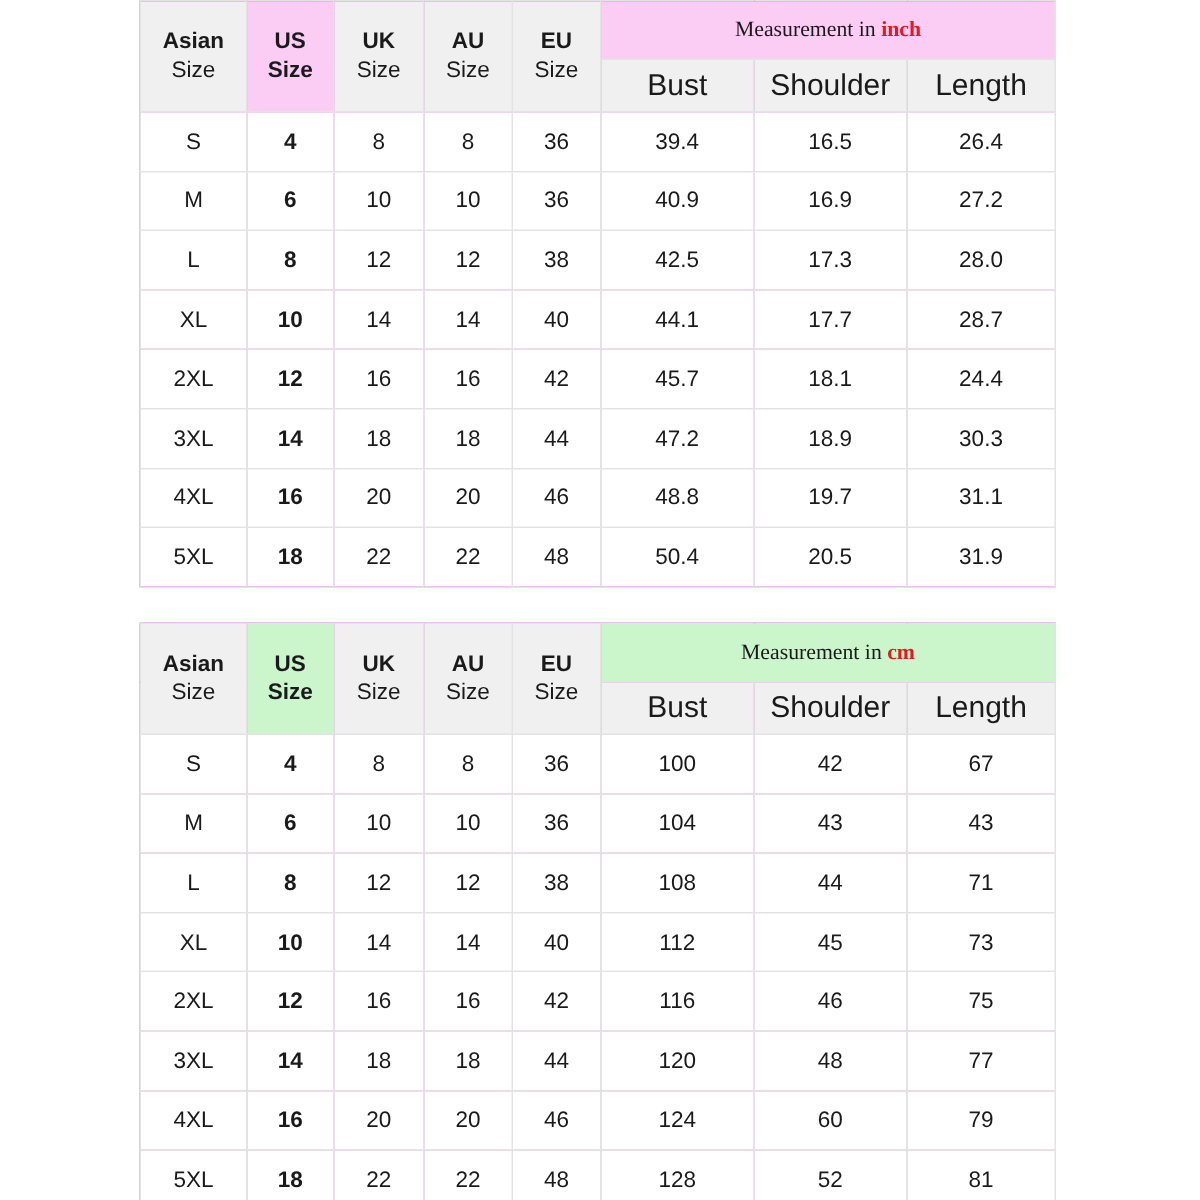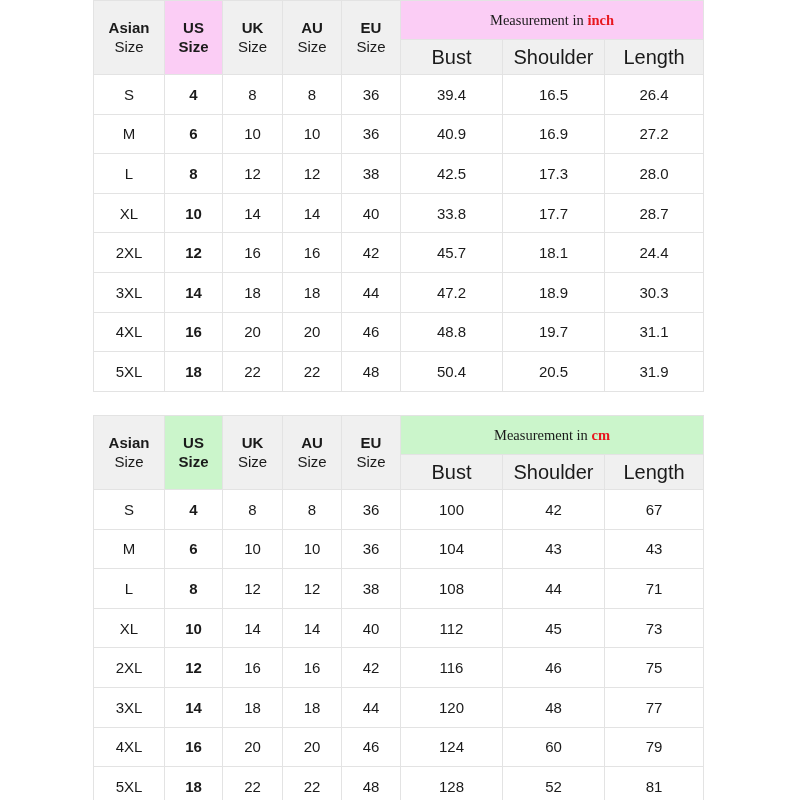--- a/index.html
+++ b/index.html
@@ -180,21 +180,21 @@
           <td>42.5</td>
           <td>17.3</td>
           <td>28.0</td>
         </tr>
         <tr>
           <td>XL</td>
           <td class="us-col">10</td>
           <td>14</td>
           <td>14</td>
           <td>40</td>
-          <td>33.8</td>
+          <td>44.1</td>
           <td>17.7</td>
           <td>28.7</td>
         </tr>
         <tr>
           <td>2XL</td>
           <td class="us-col">12</td>
           <td>16</td>
           <td>16</td>
           <td>42</td>
           <td>45.7</td>

